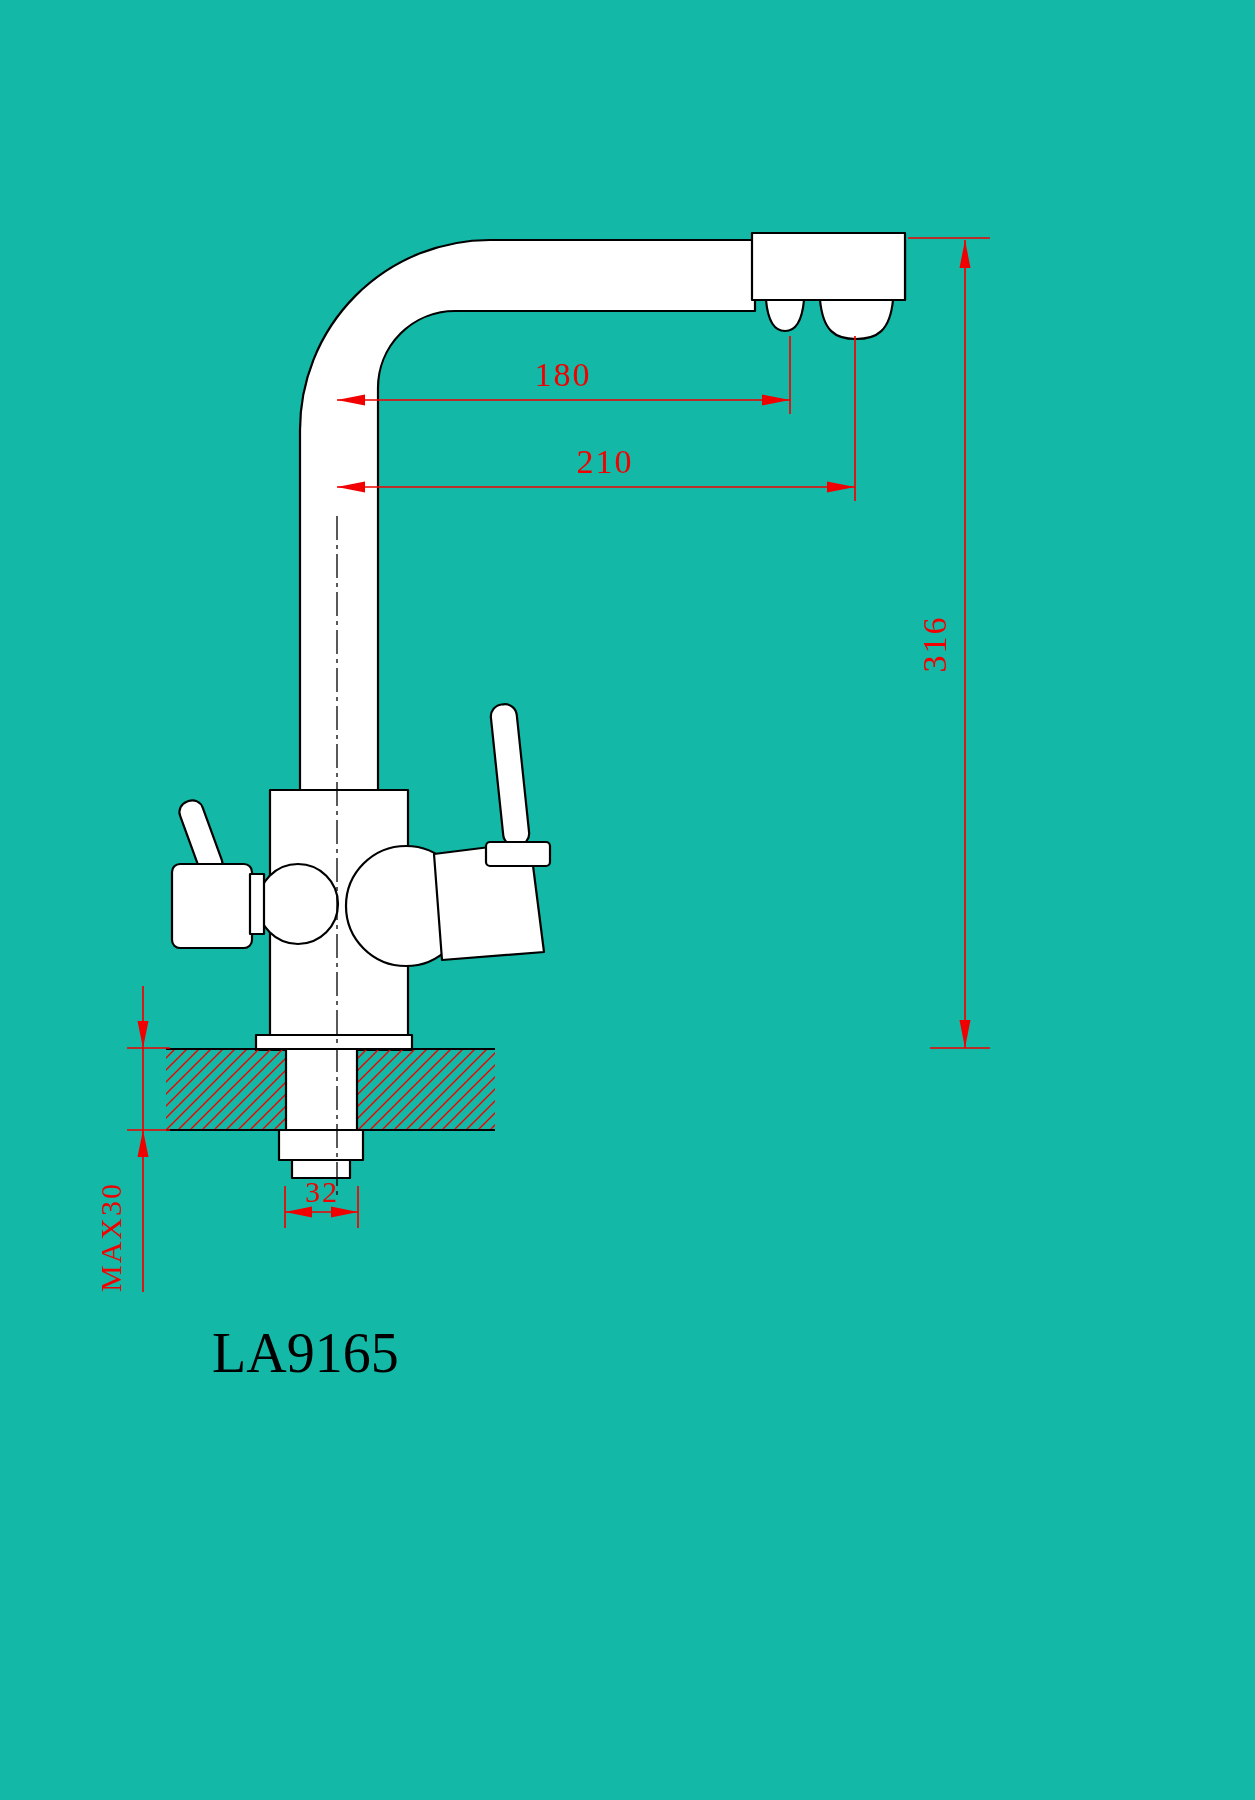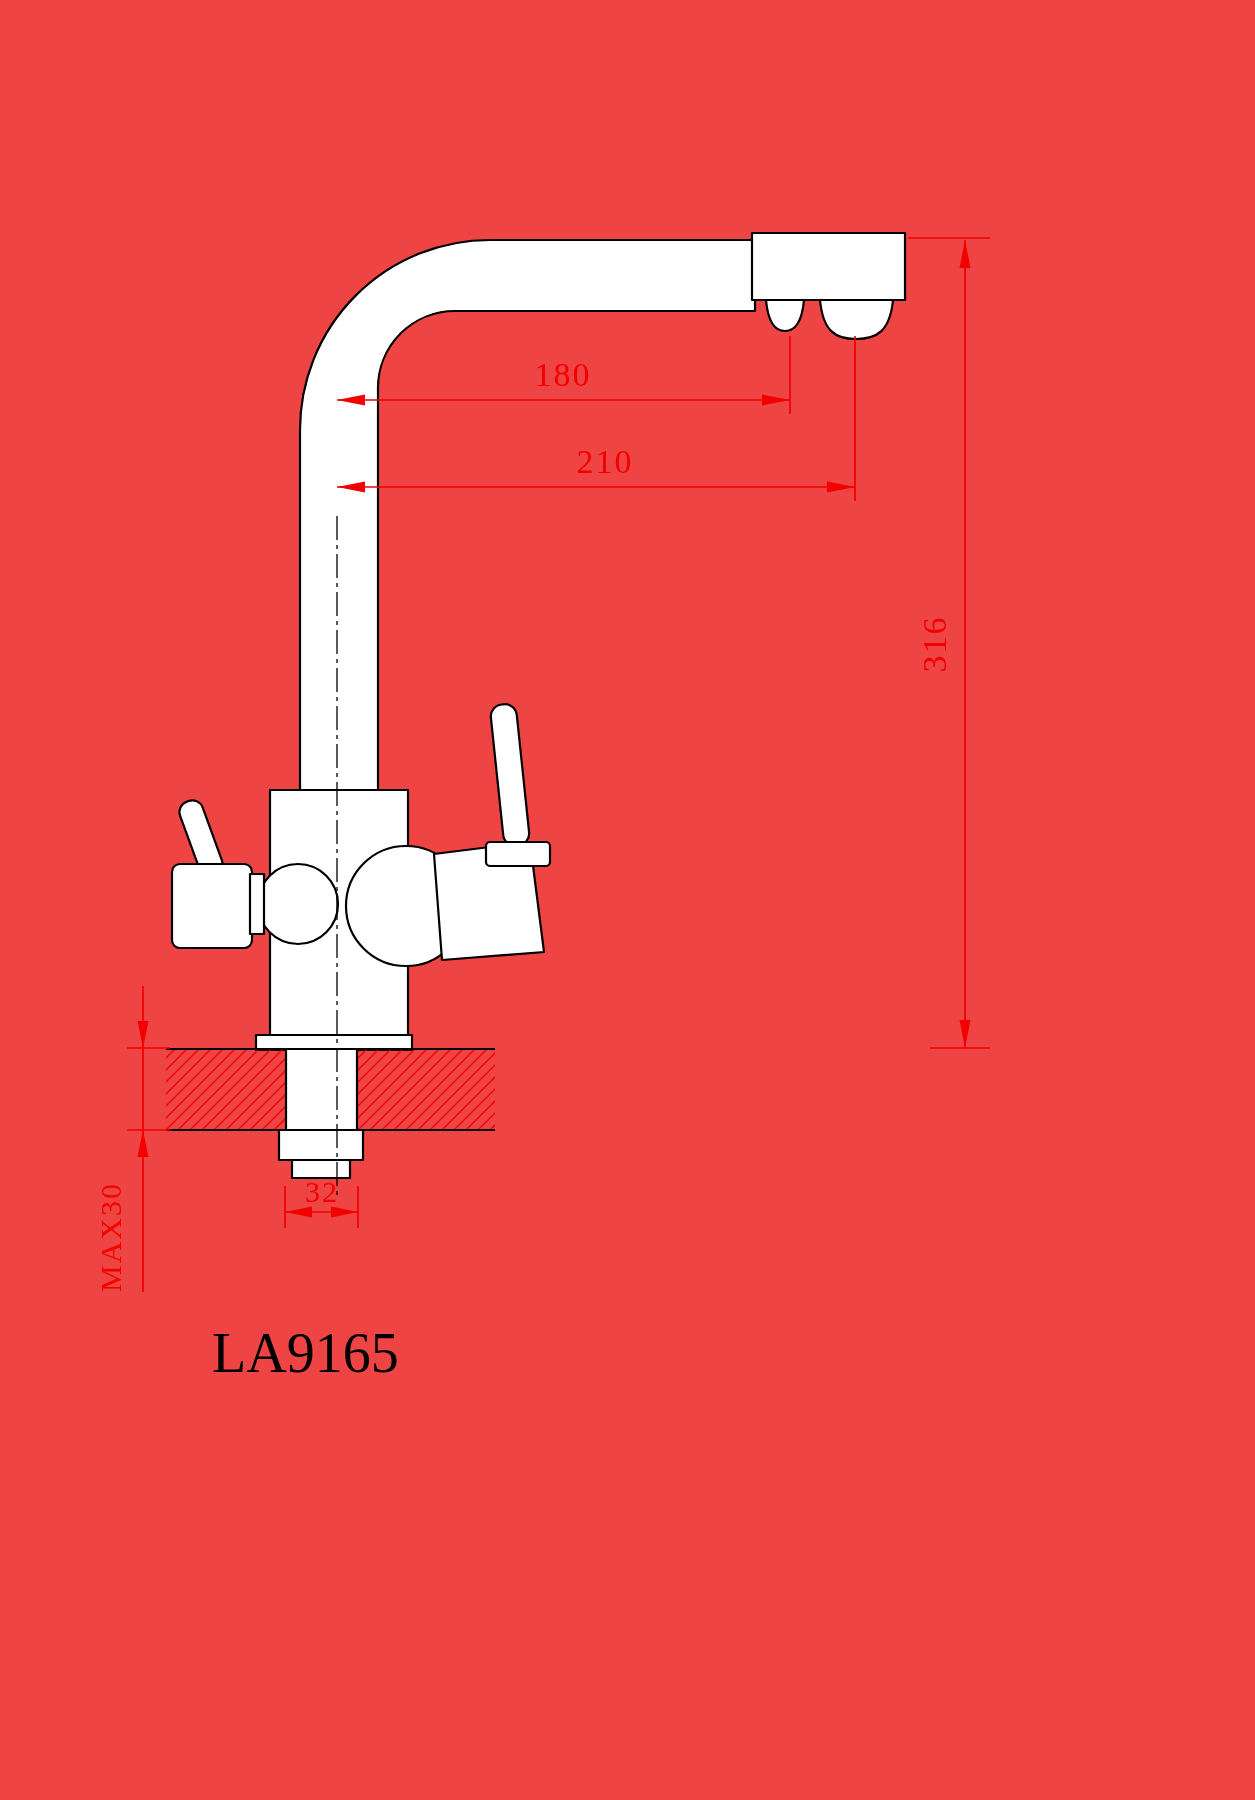--- a/index.html
+++ b/index.html
@@ -6,21 +6,21 @@
     margin: 0;
     padding: 0;
     background: #ffffff;
     width: 1255px;
     height: 1800px;
     overflow: hidden;
   }
   .drawing-wrap {
     width: 1255px;
     height: 1800px;
-    background: #ef4444;
+    background: #14b8a6;
     position: relative;
   }
   svg { display: block; }
 
   .outline   { fill: #ffffff; stroke: #000000; stroke-width: 2.2; stroke-linejoin: round; }
   .blackline { fill: none;    stroke: #000000; stroke-width: 2.2; }
   .centerln  { fill: none;    stroke: #000000; stroke-width: 1.3; stroke-dasharray: 24 5 4 5; }
   .dimline   { fill: none;    stroke: #f20000; stroke-width: 1.7; }
   .arrow     { fill: #f20000; stroke: none; }
   .dim-text  {

